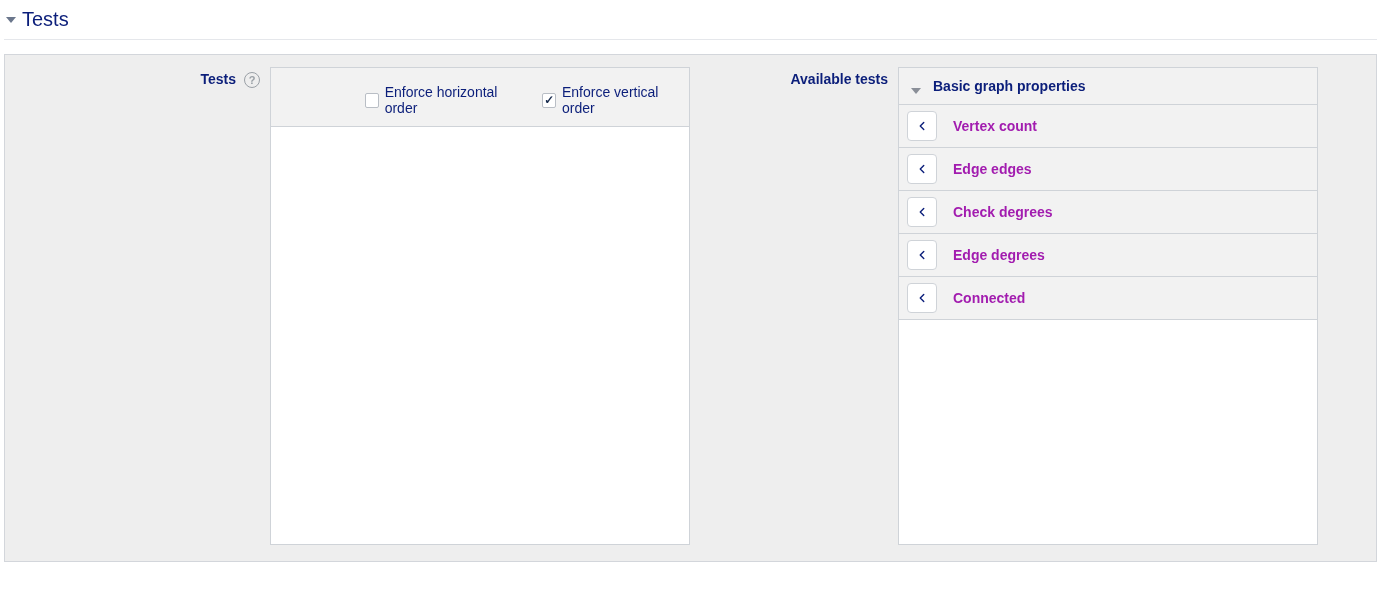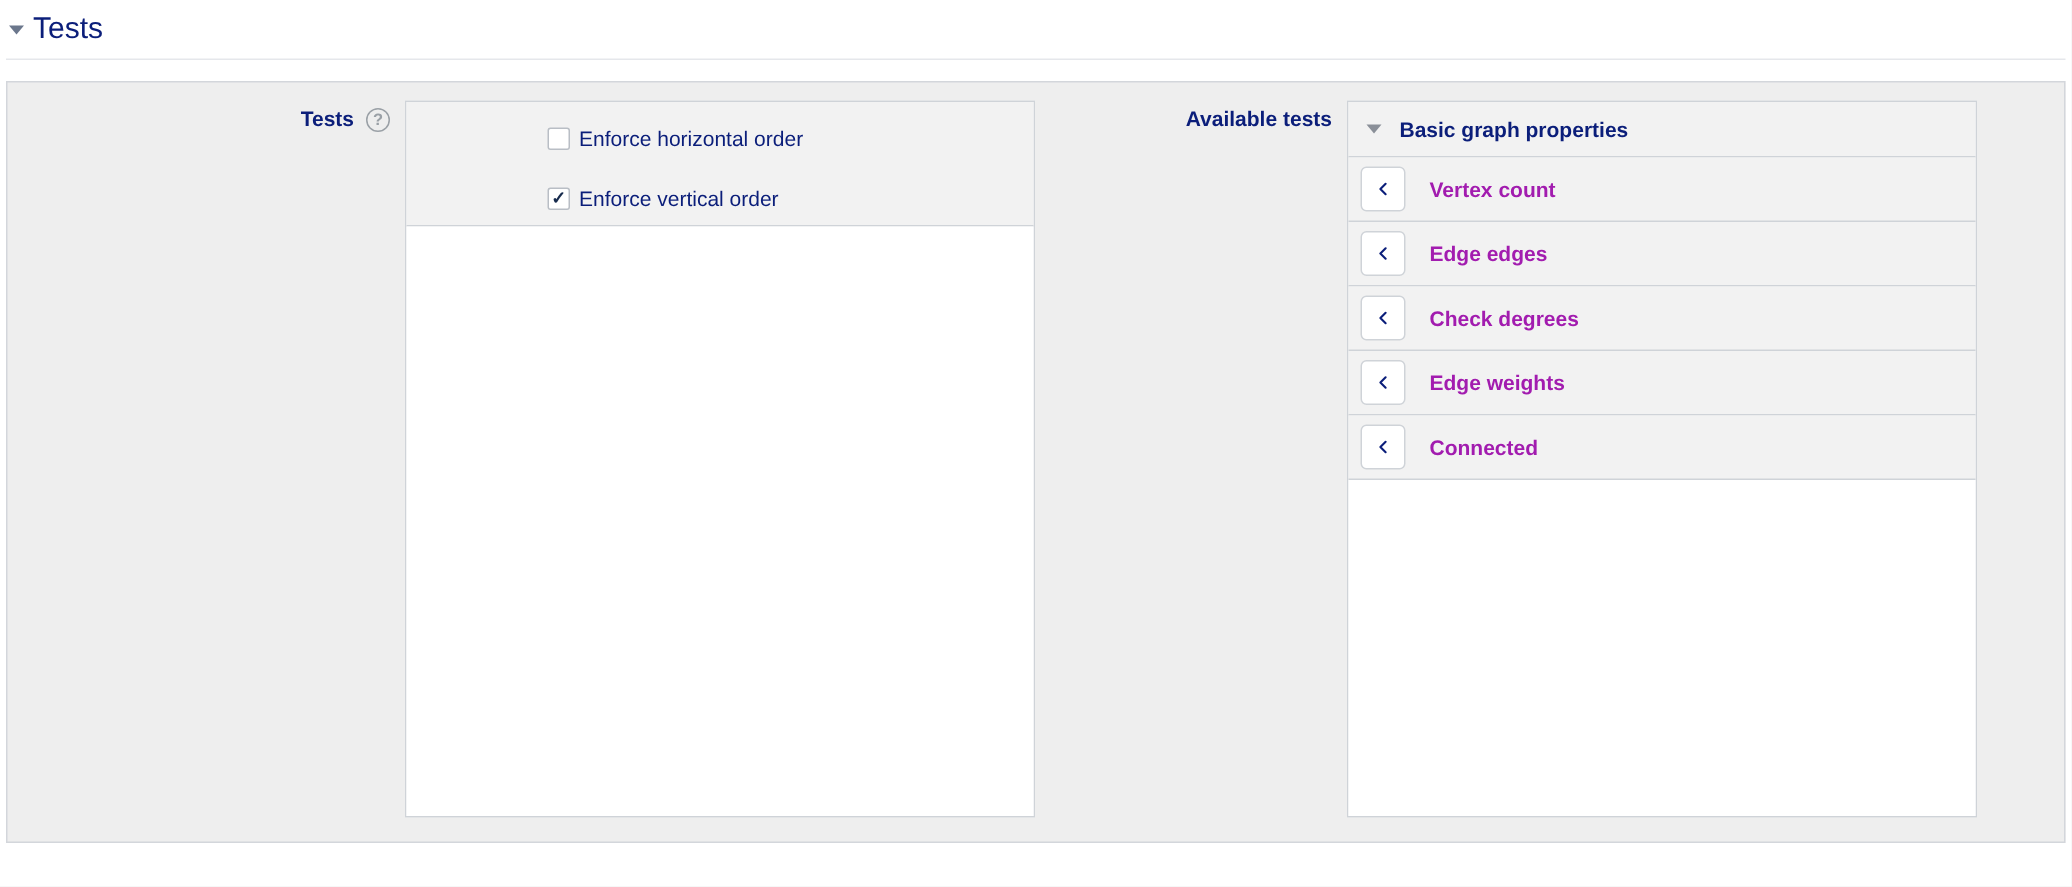--- a/index.html
+++ b/index.html
@@ -98,21 +98,21 @@
   .btn-group .btn:last-child  { border-top-left-radius: 0;  border-bottom-left-radius: 0; border-left: none; }
   .item-title {
     color: #0b1e7a;
     font-weight: bold;
     flex: 1;
   }
   .close-btn { margin-left: auto; }
   .opts {
     padding: 8px 0 0 86px;
     display: flex;
-    flex-direction: column;
+    flex-direction: row;
     gap: 24px;
   }
   .chk-row {
     display: flex;
     align-items: center;
     gap: 6px;
     color: #0b1e7a;
   }
   .chk {
     width: 15px; height: 15px;
@@ -138,21 +138,21 @@
     border: 1px solid #cfd3d8;
     display: flex;
     flex-direction: column;
     height: 478px;
   }
   .group-header {
     background: #f2f2f2;
     border-bottom: 1px solid #cfd3d8;
     padding: 10px 12px;
     display: flex;
-    align-items: center;
+    align-items: flex-end;
     gap: 12px;
   }
   .group-header .tri {
     width: 0; height: 0;
     border-left: 5px solid transparent;
     border-right: 5px solid transparent;
     border-top: 6px solid #8a8f98;
   }
   .group-header .gtitle {
     color: #0b1e7a;
@@ -238,21 +238,21 @@
           </svg>
       </span>
       <span class="label">Check degrees</span>
     </div>
     <div class="avail-row">
       <span class="btn">
         <svg width="14" height="14" viewBox="0 0 24 24">
             <path d="M15 6l-6 6 6 6" fill="none" stroke="#0b1e7a" stroke-width="2.4" stroke-linecap="round" stroke-linejoin="round"></path>
           </svg>
       </span>
-      <span class="label">Edge weights</span>
+      <span class="label">Edge degrees</span>
     </div>
     <div class="avail-row">
       <span class="btn">
         <svg width="14" height="14" viewBox="0 0 24 24">
             <path d="M15 6l-6 6 6 6" fill="none" stroke="#0b1e7a" stroke-width="2.4" stroke-linecap="round" stroke-linejoin="round"></path>
           </svg>
       </span>
       <span class="label">Connected</span>
     </div>
 

